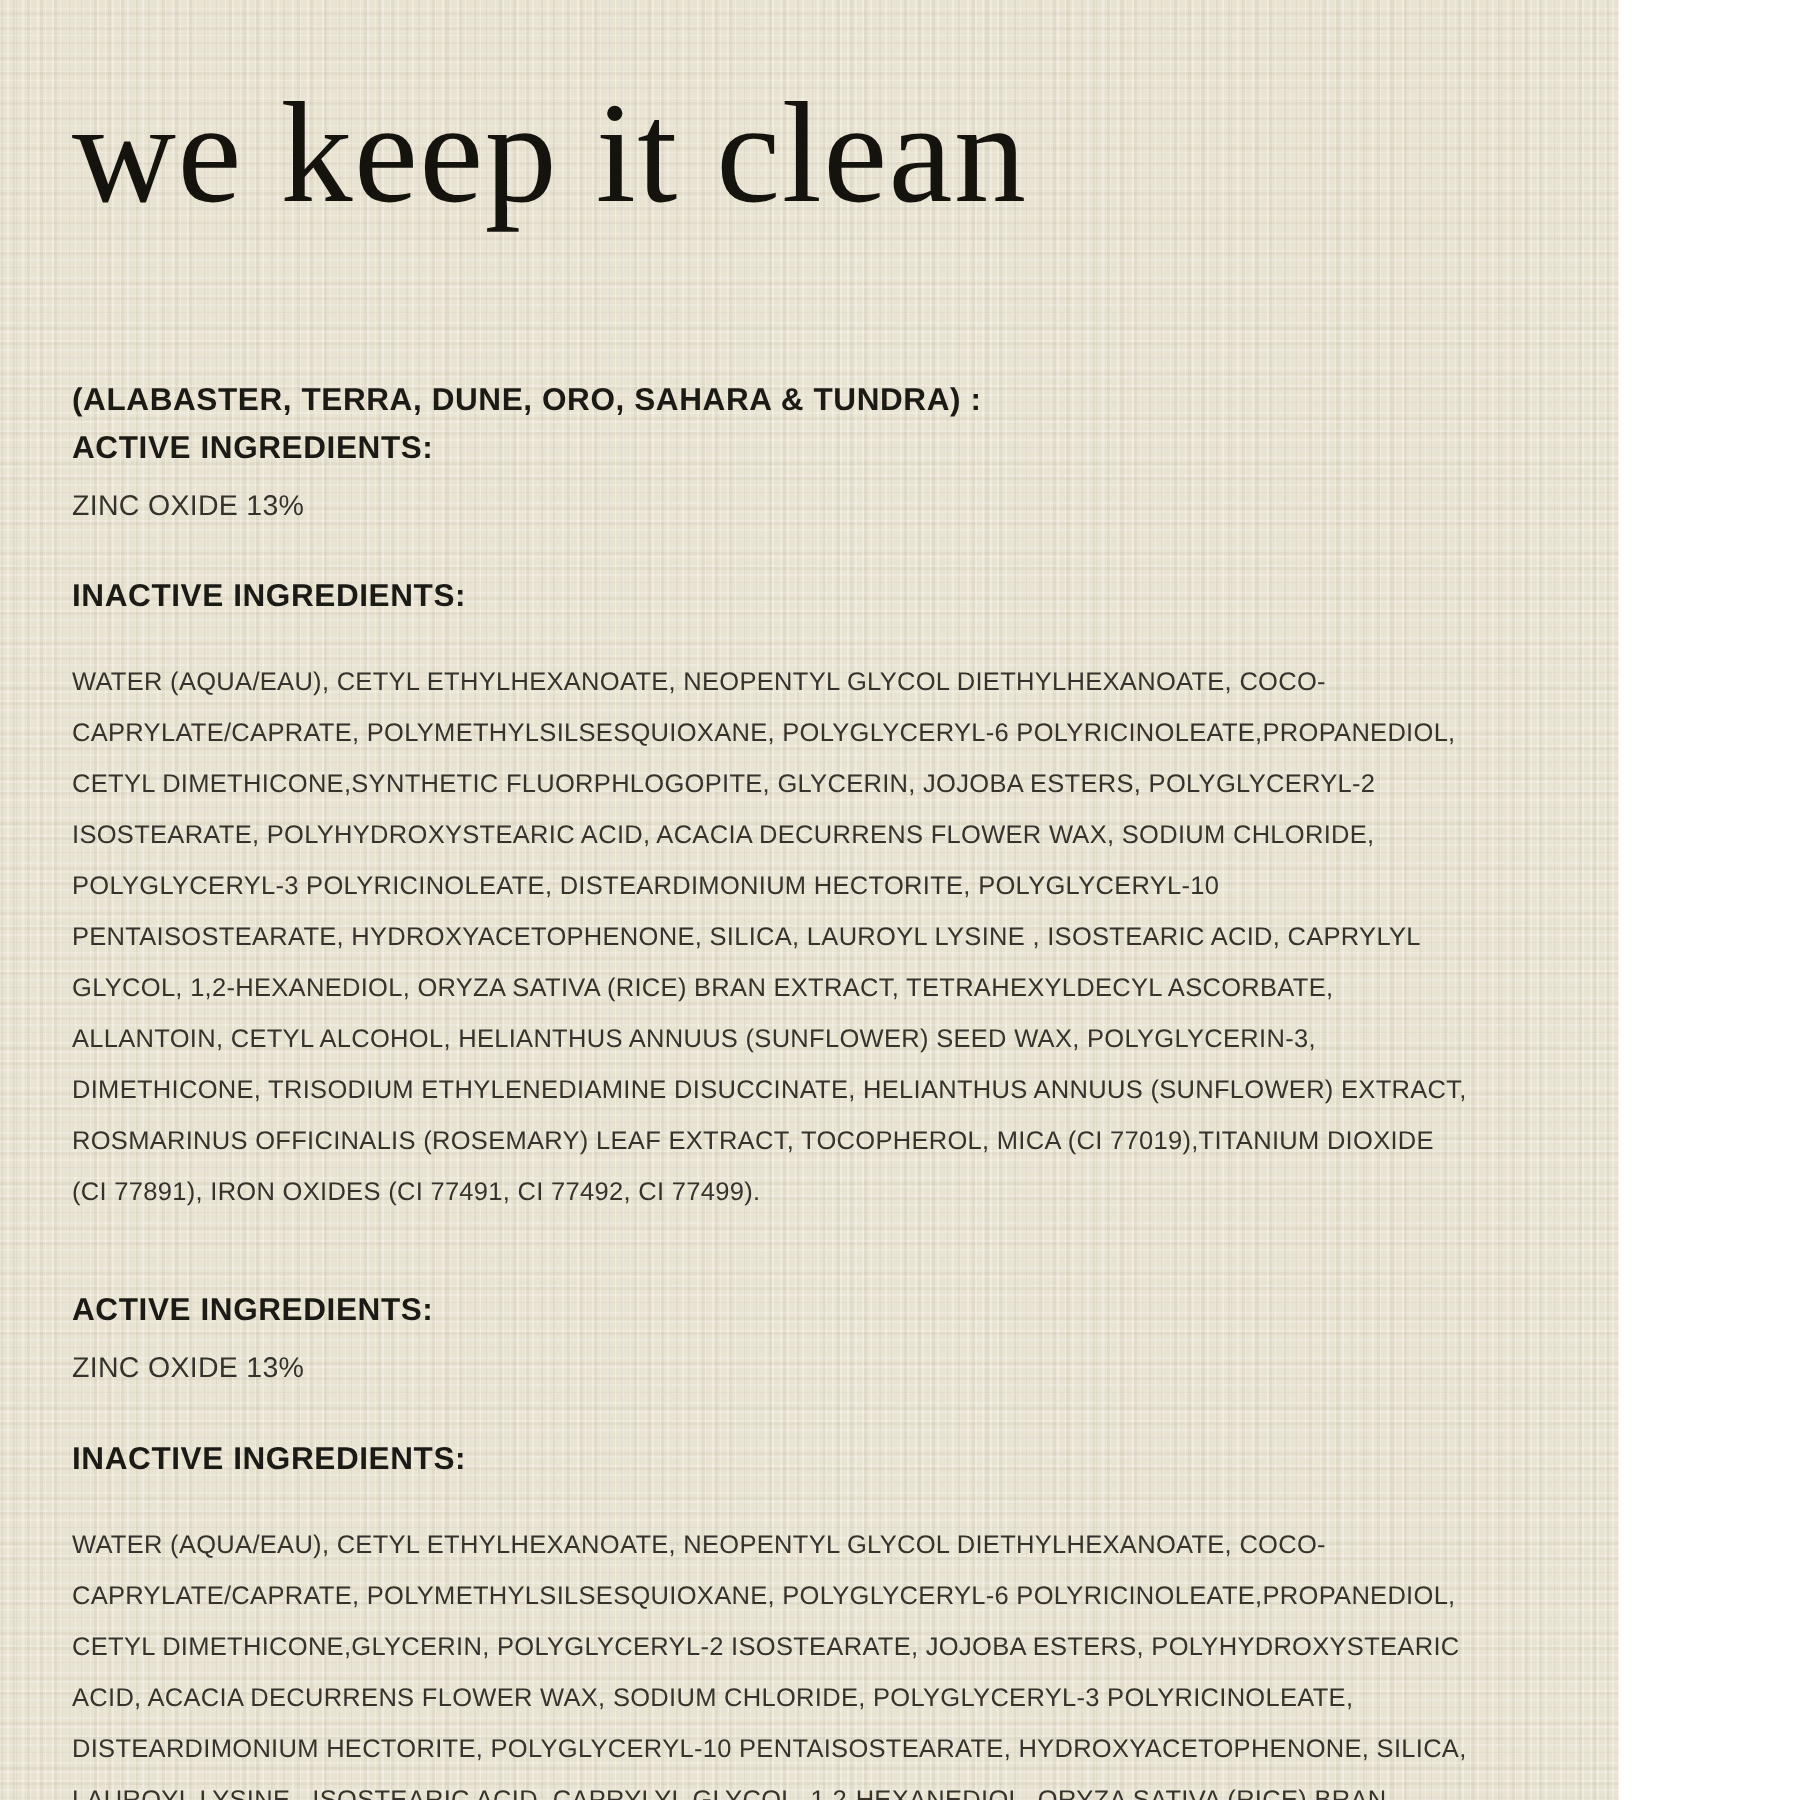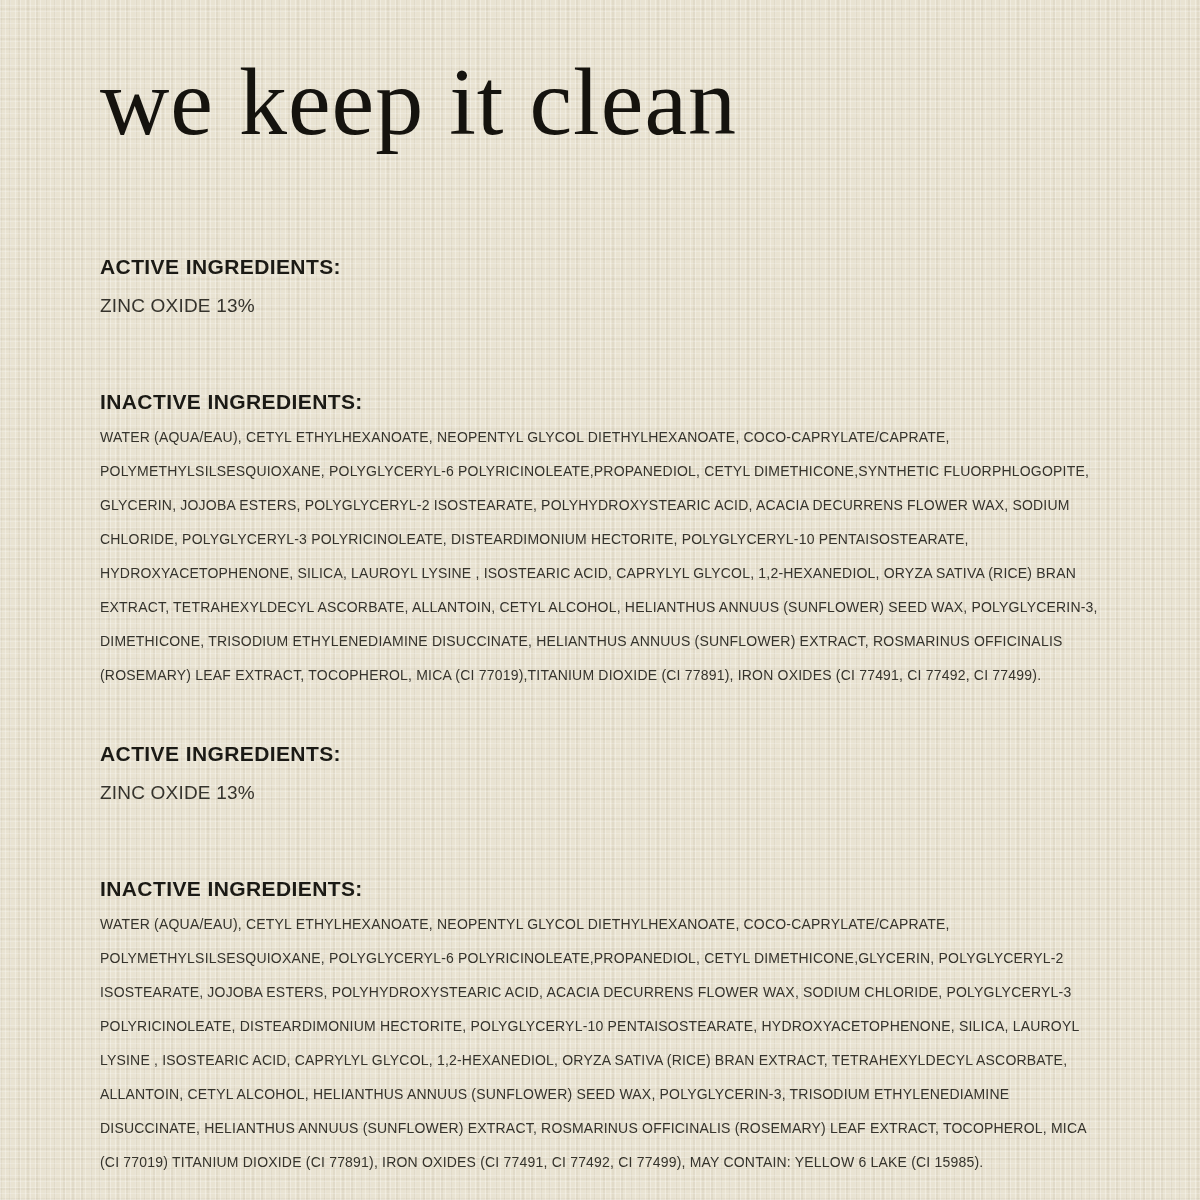--- a/index.html
+++ b/index.html
@@ -4,31 +4,31 @@
 <style>
   * { margin: 0; padding: 0; box-sizing: border-box; }
 
   html, body {
     width: 1200px;
     height: 1200px;
   }
 
   .page {
     position: relative;
-    width: 1200px;
+    width: 1079px;
     height: 1200px;
     overflow: hidden;
     background-color: #e9e3d2;
     
     background-image:
       repeating-linear-gradient(90deg, rgba(255,255,255,0.28) 0px, rgba(255,255,255,0.28) 1px, transparent 1px, transparent 5px),
       repeating-linear-gradient(0deg, rgba(255,255,255,0.20) 0px, rgba(255,255,255,0.20) 1px, transparent 1px, transparent 6px),
       repeating-linear-gradient(90deg, rgba(156,144,116,0.10) 0px, rgba(156,144,116,0.10) 2px, transparent 2px, transparent 9px),
       repeating-linear-gradient(0deg, rgba(156,144,116,0.09) 0px, rgba(156,144,116,0.09) 2px, transparent 2px, transparent 10px);
-    padding: 52px 100px 0 100px;
+    padding: 52px 100px 0 48px;
     font-family: "Liberation Sans", sans-serif;
     color: #35332c;
   }
 
   .headline {
     font-family: "Liberation Serif", serif;
     font-weight: 400;
     font-size: 96px;
     line-height: 1.05;
     letter-spacing: 1px;
@@ -49,39 +49,40 @@
 
   .active-line {
     font-size: 19px;
     line-height: 33px;
     letter-spacing: 0.2px;
     color: #35332c;
   }
 
   .active-block { margin-top: 6px; }
 
-  .inactive-header { margin-top: 64px; }
+  .inactive-header { margin-top: 28px; }
 
   .ingredients-para {
-    margin-top: 2px;
-    font-size: 14px;
+    margin-top: 24px;
+    font-size: 17px;
     line-height: 34px;
     letter-spacing: 0.2px;
     color: #35332c;
     max-width: 1018px;
   }
 </style>
 </head>
 <body>
 
 <div class="page">
 
   <h1 class="headline">we keep it clean</h1>
 
   <section class="section">
+    <p class="shade-label">(ALABASTER, TERRA, DUNE, ORO, SAHARA &amp; TUNDRA) :</p>
     <p class="sub-header">ACTIVE INGREDIENTS:</p>
     <div class="active-block">
       <p class="active-line">ZINC OXIDE 13%</p>
     </div>
     <p class="sub-header inactive-header">INACTIVE INGREDIENTS:</p>
     <p class="ingredients-para">WATER (AQUA/EAU), CETYL ETHYLHEXANOATE, NEOPENTYL GLYCOL DIETHYLHEXANOATE, COCO-CAPRYLATE/CAPRATE, POLYMETHYLSILSESQUIOXANE, POLYGLYCERYL-6 POLYRICINOLEATE,PROPANEDIOL, CETYL DIMETHICONE,SYNTHETIC FLUORPHLOGOPITE, GLYCERIN, JOJOBA ESTERS, POLYGLYCERYL-2 ISOSTEARATE, POLYHYDROXYSTEARIC ACID, ACACIA DECURRENS FLOWER WAX, SODIUM CHLORIDE, POLYGLYCERYL-3 POLYRICINOLEATE, DISTEARDIMONIUM HECTORITE, POLYGLYCERYL-10 PENTAISOSTEARATE, HYDROXYACETOPHENONE, SILICA, LAUROYL LYSINE , ISOSTEARIC ACID, CAPRYLYL GLYCOL, 1,2-HEXANEDIOL, ORYZA SATIVA (RICE) BRAN EXTRACT, TETRAHEXYLDECYL ASCORBATE, ALLANTOIN, CETYL ALCOHOL, HELIANTHUS ANNUUS (SUNFLOWER) SEED WAX, POLYGLYCERIN-3, DIMETHICONE, TRISODIUM ETHYLENEDIAMINE DISUCCINATE, HELIANTHUS ANNUUS (SUNFLOWER) EXTRACT, ROSMARINUS OFFICINALIS (ROSEMARY) LEAF EXTRACT, TOCOPHEROL, MICA (CI 77019),TITANIUM DIOXIDE (CI 77891), IRON OXIDES (CI 77491, CI 77492, CI 77499).</p>
   </section>
 
   <section class="section">
     <p class="sub-header">ACTIVE INGREDIENTS:</p>

